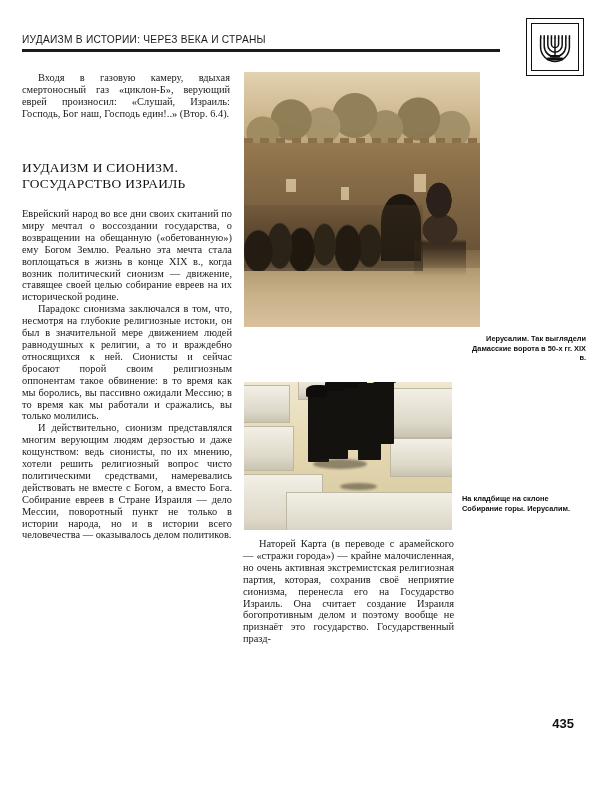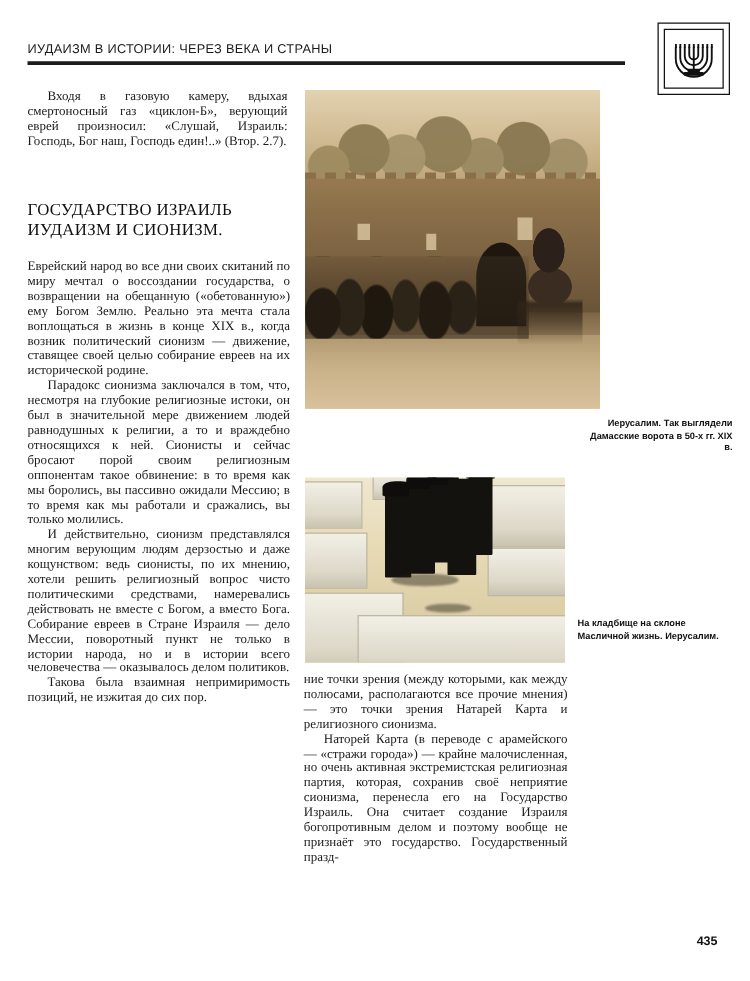--- a/index.html
+++ b/index.html
@@ -223,24 +223,24 @@
     left: 462px;
     top: 494px;
     width: 128px;
     text-align: left;
   }
 
   
   #page-number {
     position: absolute;
     right: 26px;
-    top: 748px;
+    top: 716px;
     font-family: "Liberation Sans", sans-serif;
     font-weight: bold;
-    font-size: 10px;
+    font-size: 13px;
     color: #111;
   }
 </style>
 </head>
 <body>
 
 <div id="running-head">
   <div class="rh-text">ИУДАИЗМ В ИСТОРИИ: ЧЕРЕЗ ВЕКА И СТРАНЫ</div>
   <div class="rh-rule"></div>
 </div>
@@ -268,33 +268,32 @@
           <rect x="30.7" y="5.2" width="1.5" height="3.2"></rect>
           <rect x="12" y="25" width="10" height="2.6" rx="0.6"></rect>
           <rect x="9" y="27.6" width="16" height="3" rx="0.8"></rect>
         </g>
       </svg>
     </span>
   </div>
 </div>
 
 <div class="col" id="col-left-top">
-  <p>Входя в газовую камеру, вдыхая смертоносный газ «циклон-Б», верующий еврей произносил: «Слушай, Израиль: Господь, Бог наш, Господь един!..» (Втор. 2.7).</p>
+  <p>Входя в газовую камеру, вдыхая смертоносный газ «циклон-Б», верующий еврей произносил: «Слушай, Израиль: Господь, Бог наш, Господь един!..» (Втор. 6.4).</p>
 </div>
 
 <div id="section-heading">
+  <span class="hl">ИУДАИЗМ  И  СИОНИЗМ.</span>
   <span class="hl">ГОСУДАРСТВО  ИЗРАИЛЬ</span>
-  <span class="hl">ИУДАИЗМ  И  СИОНИЗМ.</span>
 </div>
 
 <div class="col" id="col-left-main">
   <p class="noindent">Еврейский народ во все дни своих скитаний по миру мечтал о воссоздании государства, о возвращении на обещанную («обетованную») ему Богом Землю. Реально эта мечта стала воплощаться в жизнь в конце XIX в., когда возник политический сионизм — движение, ставящее своей целью собирание евреев на их исторической родине.</p>
   <p>Парадокс сионизма заключался в том, что, несмотря на глубокие религиозные истоки, он был в значительной мере движением людей равнодушных к религии, а то и враждебно относящихся к ней. Сионисты и сейчас бросают порой своим религиозным оппонентам такое обвинение: в то время как мы боролись, вы пассивно ожидали Мессию; в то время как мы работали и сражались, вы только молились.</p>
   <p>И действительно, сионизм представлялся многим верующим людям дерзостью и даже кощунством: ведь сионисты, по их мнению, хотели решить религиозный вопрос чисто политическими средствами, намеревались действовать не вместе с Богом, а вместо Бога. Собирание евреев в Стране Израиля — дело Мессии, поворотный пункт не только в истории народа, но и в истории всего человечества — оказывалось делом политиков.</p>
-  <p>Такова была взаимная непримиримость позиций, не изжитая до сих пор.</p>
 </div>
 
 <div class="photo" id="photo-damascus">
   <div class="trees"></div>
   <div class="merlons"></div>
   <div class="wall"></div>
   <div class="window" style="left:18%;top:42%;width:4%;height:5%;"></div>
   <div class="window" style="left:41%;top:45%;width:3.5%;height:5%;"></div>
   <div class="window" style="left:72%;top:40%;width:5%;height:7%;"></div>
   <div class="gate-arch"></div>
@@ -319,20 +318,19 @@
   <div class="hat" style="left:39%;top:-2%;width:12%;height:8%;"></div>
   <div class="figure" style="left:48%;top:0%;width:10%;height:46%;"></div>
   <div class="hat" style="left:47%;top:-4%;width:12%;height:8%;"></div>
   <div class="figure" style="left:55%;top:1%;width:11%;height:52%;"></div>
   <div class="figure" style="left:63%;top:-2%;width:9%;height:44%;"></div>
   <div class="hat" style="left:62%;top:-6%;width:11%;height:7%;"></div>
 
   <div class="shadow" style="left:33%;top:52%;width:26%;height:7%;"></div>
   <div class="shadow" style="left:46%;top:68%;width:18%;height:5%;"></div>
 </div>
-<div class="caption" id="caption-cemetery">На кладбище на склоне Масличной жизнь. Иерусалим.</div>
+<div class="caption" id="caption-cemetery">На кладбище на склоне Собирание горы. Иерусалим.</div>
 
 <div class="col" id="col-right-bottom">
-  <p class="noindent">ние точки зрения (между которыми, как между полюсами, располагаются все прочие мнения) — это точки зрения Натарей Карта и религиозного сионизма.</p>
   <p>Наторей Карта (в переводе с арамейского — «стражи города») — крайне малочисленная, но очень активная экстремистская религиозная партия, которая, сохранив своё неприятие сионизма, перенесла его на Государство Израиль. Она считает создание Израиля богопротивным делом и поэтому вообще не признаёт это государство. Государственный празд-</p>
 </div>
 
 <div id="page-number">435</div>
 
 </body></html>

